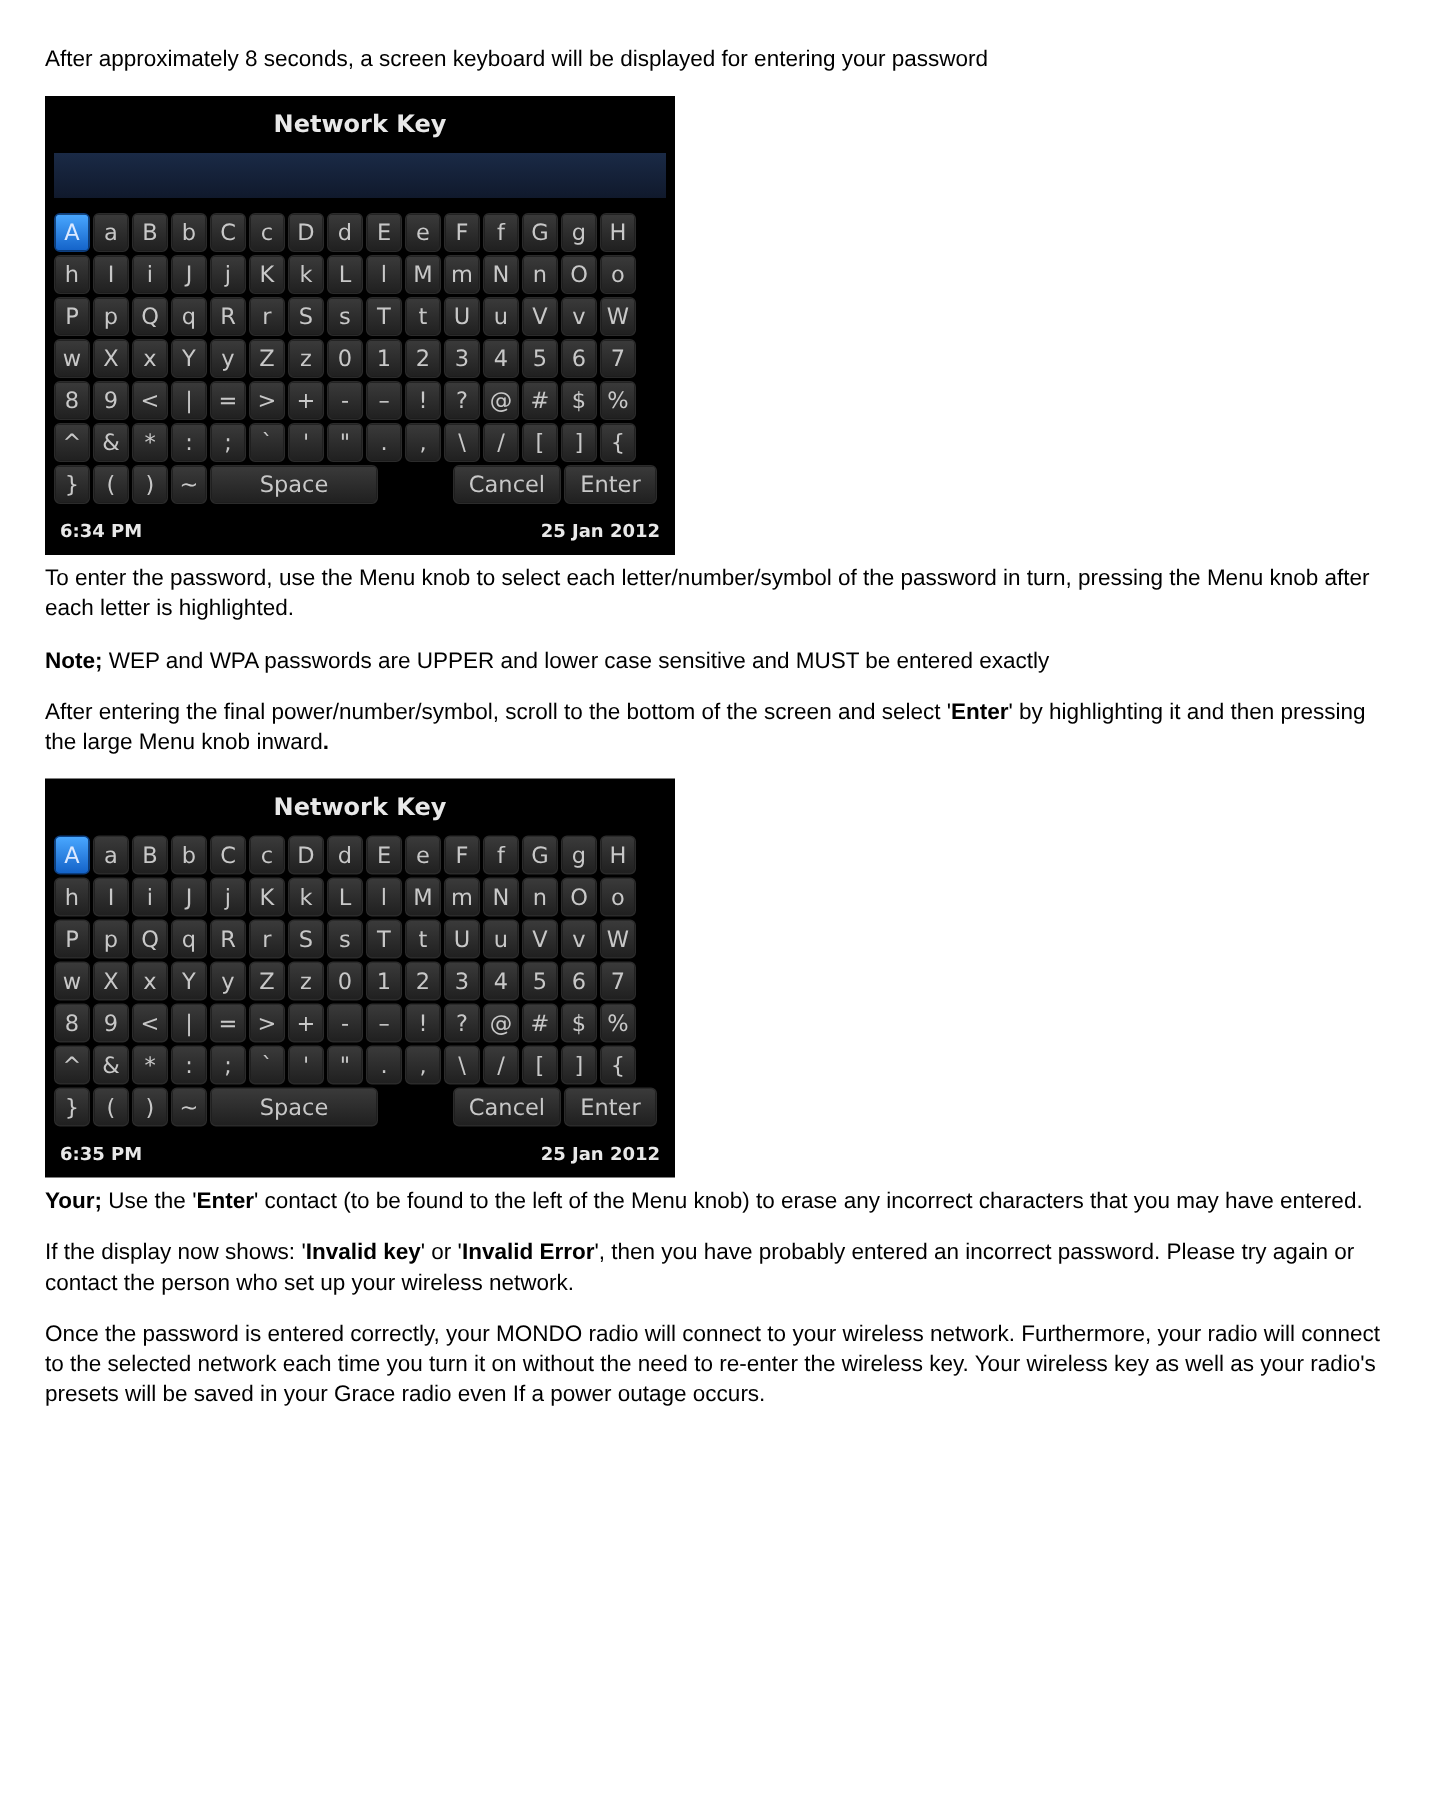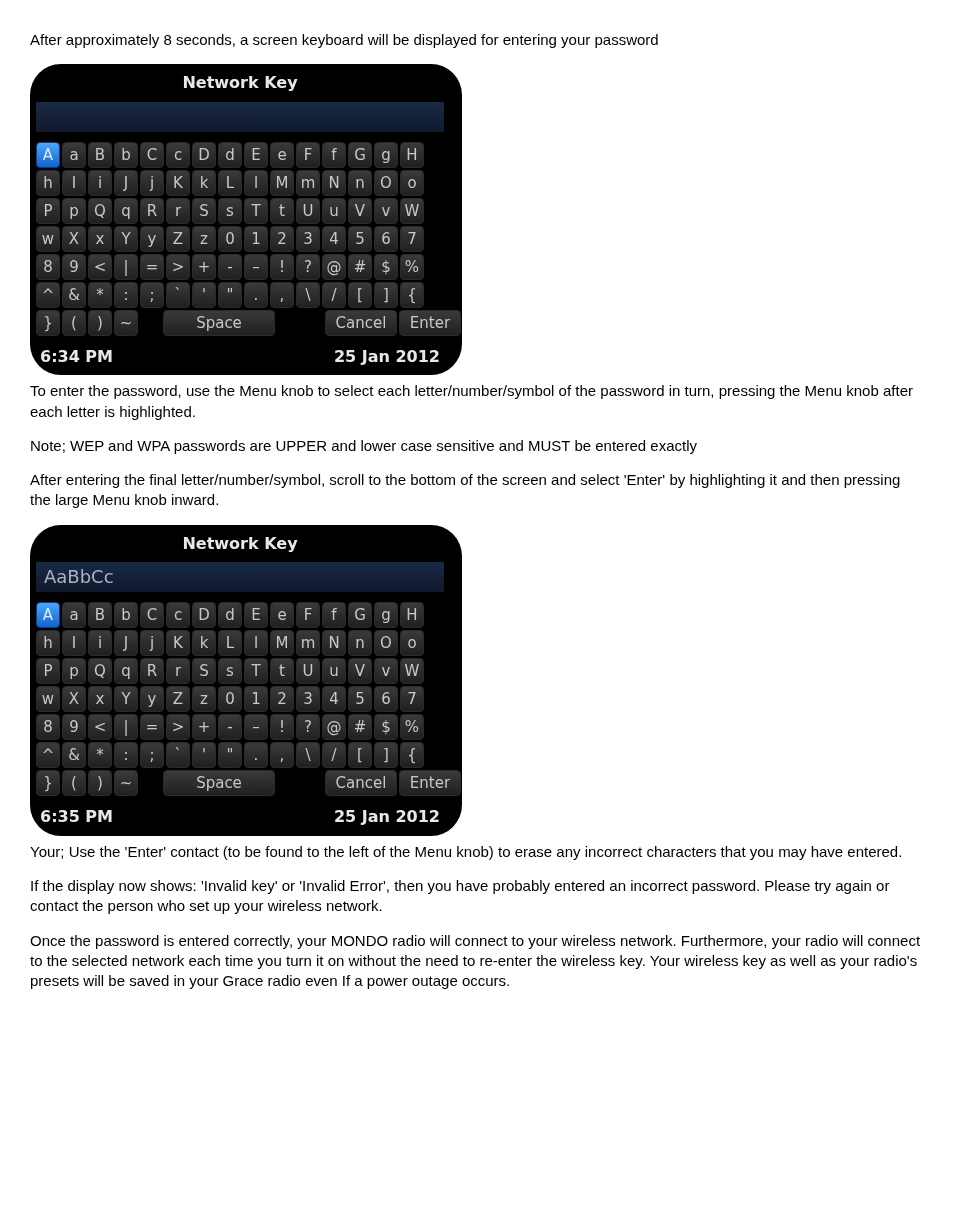--- a/index.html
+++ b/index.html
@@ -5,30 +5,29 @@
   body {
     margin: 0;
     padding: 30px;
     font-family: Arial, Helvetica, sans-serif;
     font-size: 15px;
     color: #000;
     line-height: 1.35;
     max-width: 954px;
   }
   p { margin: 0 0 14px 0; }
-  b { font-weight: normal; }
+  b { font-weight: bold; }
 
   .kbd-shot {
     width: 420px;
     background: #000;
     color: #cfcfcf;
-    padding: 4px 12px 6px 0;
+    padding: 4px 0 6px 0;
     font-family: "DejaVu Sans", Arial, sans-serif;
     margin: 6px 0 6px 0;
-    border-radius: 31px;
   }
   .kbd-title {
     text-align: center;
     font-weight: bold;
     color: #e8e8e8;
     font-size: 16px;
     padding: 4px 0 8px 0;
   }
   .kbd-input {
     margin: 0 6px 10px 6px;
@@ -57,30 +56,30 @@
     display: flex;
     align-items: center;
     justify-content: center;
     flex: 0 0 22px;
   }
   .key.hl {
     background: linear-gradient(#49a7ff, #1463c9);
     border-color: #0d3f80;
     color: #dce9ff;
   }
-  .wide-space { flex: 0 0 110px; margin-left: 23px; }
+  .wide-space { flex: 0 0 110px; }
   .wide-cancel { flex: 0 0 70px; }
   .wide-enter { flex: 0 0 60px; }
   .gap { flex: 0 0 46px; background: none; border: none; }
   .kbd-status {
     display: flex;
     justify-content: space-between;
     color: #e8e8e8;
     font-weight: bold;
-    font-size: 16px;
+    font-size: 12px;
     padding: 8px 10px 2px 10px;
     gap: 36px;
   }
 </style>
 </head>
 <body>
 
 <p>After approximately 8 seconds, a screen keyboard will be displayed for entering your password</p>
 
 <div class="kbd-shot">
@@ -206,26 +205,25 @@
   </div>
 </div>
 
 <p>To enter the password, use the Menu knob to select each letter/number/symbol of the password in turn, pressing the Menu knob after each letter is highlighted.</p>
 
 <p>
   <b>Note;</b><span>  WEP and WPA passwords are UPPER and lower case sensitive and MUST be entered exactly</span>
 </p>
 
 <p>
-  <span>After entering the final letter/number/symbol, scroll to the bottom of the screen and select '</span><b>Enter</b><span>' by highlighting it and then pressing the large Menu knob inward</span><b>.</b>
+  <span>After entering the final power/number/symbol, scroll to the bottom of the screen and select '</span><b>Enter</b><span>' by highlighting it and then pressing the large Menu knob inward</span><b>.</b>
 </p>
 
 <div class="kbd-shot">
   <div class="kbd-title">Network Key</div>
-  <div class="kbd-input">AaBbCc</div>
   <div class="kbd-rows">
     <div class="kbd-row">
         <div class="key hl">A</div>
         <div class="key">a</div>
         <div class="key">B</div>
         <div class="key">b</div>
         <div class="key">C</div>
         <div class="key">c</div>
         <div class="key">D</div>
         <div class="key">d</div>

